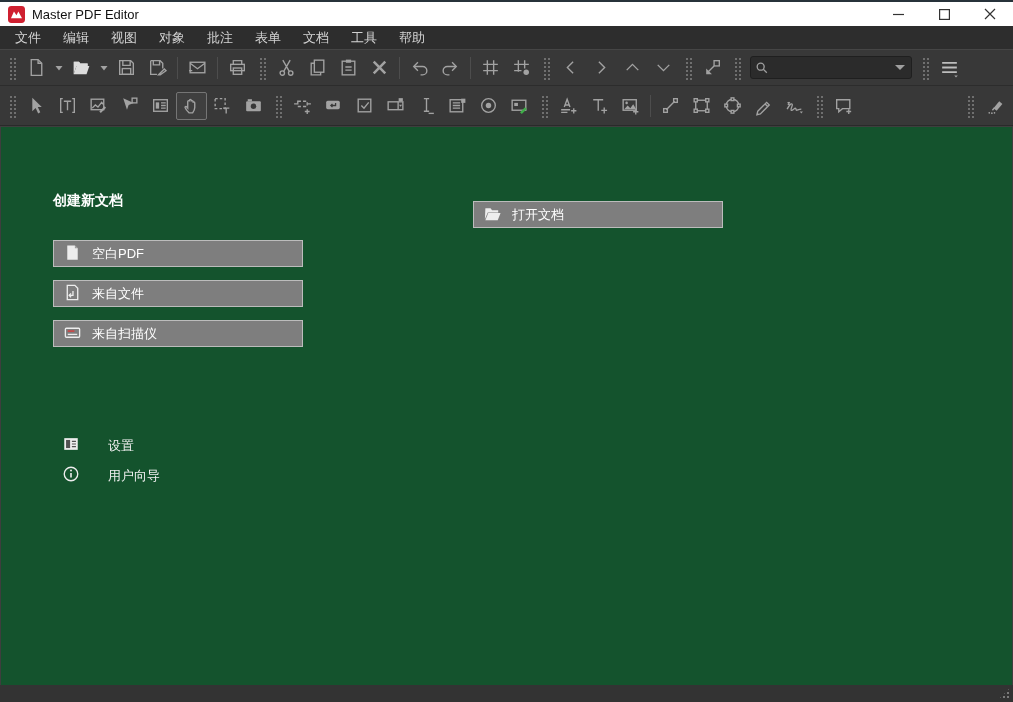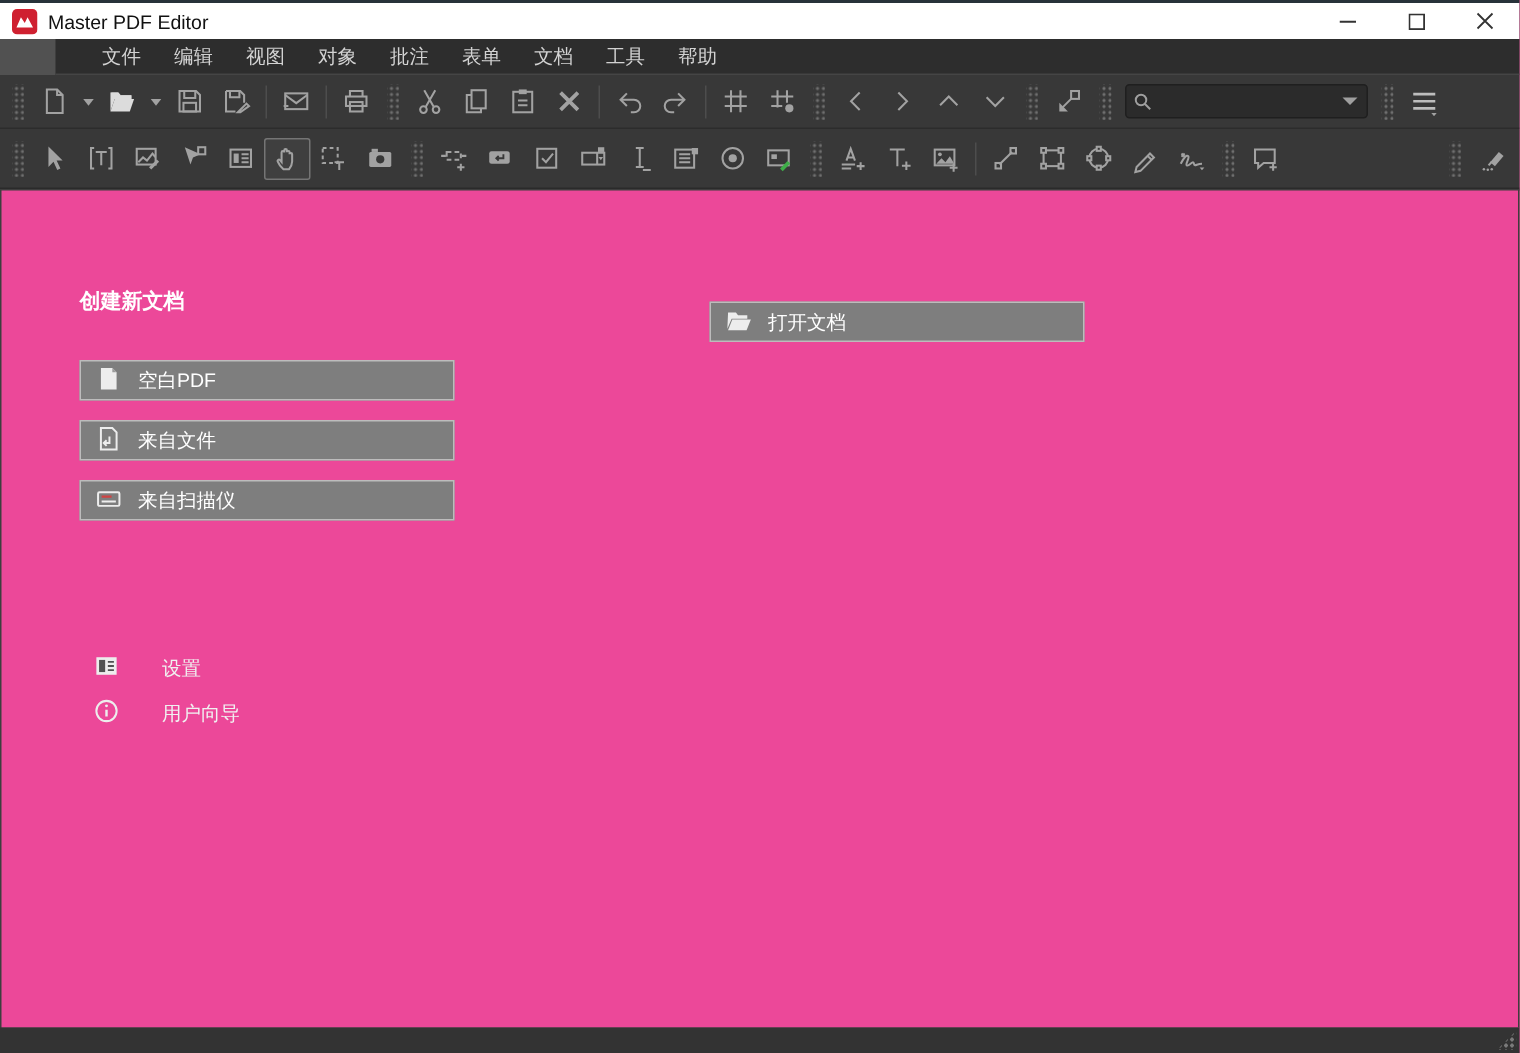--- a/index.html
+++ b/index.html
@@ -9,39 +9,39 @@
 
   
   .titlebar { height:24px; background:#ffffff; display:flex; align-items:center; padding-left:8px; flex:0 0 auto; }
   .logo { width:17px; height:17px; display:inline-flex; margin-right:7px; }
   .title { font-size:13px; color:#111; }
   .wctrl { margin-left:auto; display:flex; height:100%; }
   .wbtn { width:46px; height:100%; display:flex; align-items:center; justify-content:center; font-size:14px; color:#222; cursor:default; }
   .wbtn svg { display:block; }
 
   
-  .menubar { height:24px; background:#2d2d2d; display:flex; align-items:center; padding-left:20px; flex:0 0 auto; border-bottom:1px solid #454545;margin-left:37px; }
+  .menubar { height:24px; background:#2d2d2d; display:flex; align-items:center; padding-left:4px; flex:0 0 auto; border-bottom:1px solid #454545; }
   .menu-item { color:#d2d2d2; font-size:13px; padding:3px 11px; cursor:default; }
 
   
   .toolbar { background:#383838; display:flex; align-items:center; flex:0 0 auto; padding:0 3px; }
   .tb1 { height:36px; border-bottom:1px solid #2c2c2c; }
   .tb2 { height:40px; border-bottom:1px solid #2a2a2a; }
   .tbtn { width:31px; height:28px; display:flex; align-items:center; justify-content:center; border:1px solid transparent; border-radius:2px; }
   .tbtn.narrow { width:14px; }
   .tbtn.active { background:#3f3f3f; border-color:#757575; }
   .handle { width:8px; height:24px; margin:0 5px; background-image:radial-gradient(#6f6f6f 1px, transparent 1.1px); background-size:4px 4px; background-position:1px 1px; }
   .sepline { width:1px; height:22px; background:#4d4d4d; margin:0 4px; }
   .spacer { flex:1; }
   .searchbox { width:162px; height:23px; background:#2b2b2b; border:1px solid #1f1f1f; border-radius:3px; display:flex; align-items:center; padding:0 4px; margin:0 4px; }
   .searchbox input { flex:1; background:transparent; border:none; outline:none; color:#ddd; font-size:12px; min-width:0; }
   .sb-arrow { width:0; height:0; border-left:5px solid transparent; border-right:5px solid transparent; border-top:5px solid #9f9f9f; margin-right:2px; }
 
   
-  .content { flex:1; position:relative; background:#ec4899; box-shadow:inset 1px 1px 0 #3e3e3e, inset -1px 0 0 #3e3e3e;text-decoration:underline; }
+  .content { flex:1; position:relative; background:#14532d; box-shadow:inset 1px 1px 0 #3e3e3e, inset -1px 0 0 #3e3e3e;text-decoration:underline; }
   .heading { position:absolute; left:53px; top:66px; color:#ffffff; font-size:14px; font-weight:bold; }
   .wbig { position:absolute; width:250px; height:27px; background:#7e7e7e; border:1px solid #bcbcbc; color:#ffffff; font-size:13px; display:flex; align-items:center; gap:10px; padding-left:9px; cursor:default; }
   .wbig svg { flex:0 0 auto; }
   .wlink { position:absolute; display:flex; align-items:center; gap:28px; color:#f0f0f0; font-size:13px; cursor:default; }
 
   
   .statusbar { height:17px; background:#333333; flex:0 0 auto; position:relative; }
   .grip { position:absolute; right:2px; bottom:2px; width:13px; height:13px;
           background-image:radial-gradient(#7a7a7a 1.2px, transparent 1.3px);
           background-size:4px 4px;

